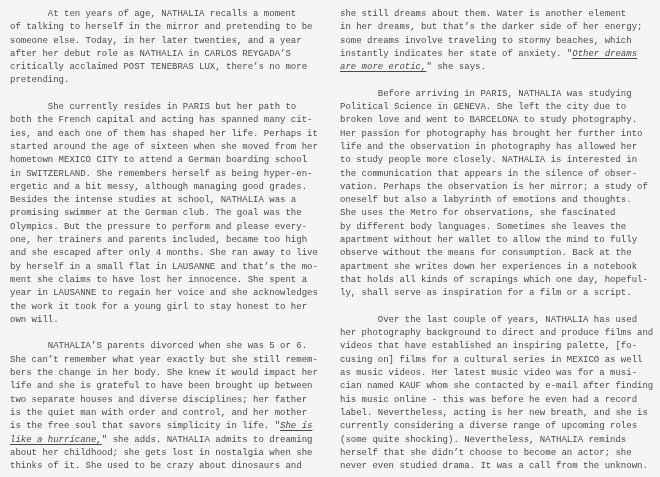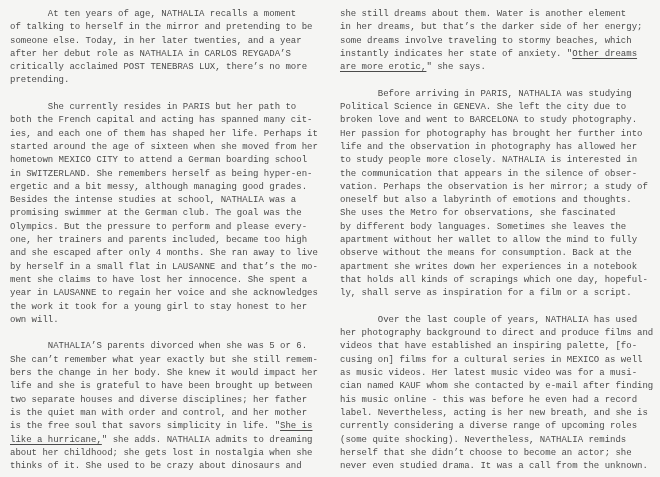--- a/index.html
+++ b/index.html
@@ -29,20 +29,21 @@
     top: 8px;
     white-space: pre;
   }
   .col-left  { left: 10px;  width: 315px; }
   .col-right { left: 340px; width: 318px; }
   .para { margin: 0 0 13.3px 0; }
   .line { white-space: pre; }
   .line u {
     text-decoration: underline;
     text-underline-offset: 2px;
+    font-style: italic;
   }
 </style>
 </head>
 <body>
 
 <div class="page">
   <div class="col col-left"><div class="para"><div class="line"><span>       At ten years of age, NATHALIA recalls a moment</span></div><div class="line"><span>of talking to herself in the mirror and pretending to be</span></div><div class="line"><span>someone else. Today, in her later twenties, and a year</span></div><div class="line"><span>after her debut role as NATHALIA in CARLOS REYGADA’S</span></div><div class="line"><span>critically acclaimed POST TENEBRAS LUX, there’s no more</span></div><div class="line"><span>pretending.</span></div></div><div class="para"><div class="line"><span>       She currently resides in PARIS but her path to</span></div><div class="line"><span>both the French capital and acting has spanned many cit-</span></div><div class="line"><span>ies, and each one of them has shaped her life. Perhaps it</span></div><div class="line"><span>started around the age of sixteen when she moved from her</span></div><div class="line"><span>hometown MEXICO CITY to attend a German boarding school</span></div><div class="line"><span>in SWITZERLAND. She remembers herself as being hyper-en-</span></div><div class="line"><span>ergetic and a bit messy, although managing good grades.</span></div><div class="line"><span>Besides the intense studies at school, NATHALIA was a</span></div><div class="line"><span>promising swimmer at the German club. The goal was the</span></div><div class="line"><span>Olympics. But the pressure to perform and please every-</span></div><div class="line"><span>one, her trainers and parents included, became too high</span></div><div class="line"><span>and she escaped after only 4 months. She ran away to live</span></div><div class="line"><span>by herself in a small flat in LAUSANNE and that’s the mo-</span></div><div class="line"><span>ment she claims to have lost her innocence. She spent a</span></div><div class="line"><span>year in LAUSANNE to regain her voice and she acknowledges</span></div><div class="line"><span>the work it took for a young girl to stay honest to her</span></div><div class="line"><span>own will.</span></div></div><div class="para"><div class="line"><span>       NATHALIA’S parents divorced when she was 5 or 6.</span></div><div class="line"><span>She can’t remember what year exactly but she still remem-</span></div><div class="line"><span>bers the change in her body. She knew it would impact her</span></div><div class="line"><span>life and she is grateful to have been brought up between</span></div><div class="line"><span>two separate houses and diverse disciplines; her father</span></div><div class="line"><span>is the quiet man with order and control, and her mother</span></div><div class="line"><span>is the free soul that savors simplicity in life. "</span><u>She is</u></div><div class="line"><u>like a hurricane,</u><span>" she adds. NATHALIA admits to dreaming</span></div><div class="line"><span>about her childhood; she gets lost in nostalgia when she</span></div><div class="line"><span>thinks of it. She used to be crazy about dinosaurs and</span></div></div></div>
   <div class="col col-right"><div class="para"><div class="line"><span>she still dreams about them. Water is another element</span></div><div class="line"><span>in her dreams, but that’s the darker side of her energy;</span></div><div class="line"><span>some dreams involve traveling to stormy beaches, which</span></div><div class="line"><span>instantly indicates her state of anxiety. "</span><u>Other dreams</u></div><div class="line"><u>are more erotic,</u><span>" she says.</span></div></div><div class="para"><div class="line"><span>       Before arriving in PARIS, NATHALIA was studying</span></div><div class="line"><span>Political Science in GENEVA. She left the city due to</span></div><div class="line"><span>broken love and went to BARCELONA to study photography.</span></div><div class="line"><span>Her passion for photography has brought her further into</span></div><div class="line"><span>life and the observation in photography has allowed her</span></div><div class="line"><span>to study people more closely. NATHALIA is interested in</span></div><div class="line"><span>the communication that appears in the silence of obser-</span></div><div class="line"><span>vation. Perhaps the observation is her mirror; a study of</span></div><div class="line"><span>oneself but also a labyrinth of emotions and thoughts.</span></div><div class="line"><span>She uses the Metro for observations, she fascinated</span></div><div class="line"><span>by different body languages. Sometimes she leaves the</span></div><div class="line"><span>apartment without her wallet to allow the mind to fully</span></div><div class="line"><span>observe without the means for consumption. Back at the</span></div><div class="line"><span>apartment she writes down her experiences in a notebook</span></div><div class="line"><span>that holds all kinds of scrapings which one day, hopeful-</span></div><div class="line"><span>ly, shall serve as inspiration for a film or a script.</span></div></div><div class="para"><div class="line"><span>       Over the last couple of years, NATHALIA has used</span></div><div class="line"><span>her photography background to direct and produce films and</span></div><div class="line"><span>videos that have established an inspiring palette, [fo-</span></div><div class="line"><span>cusing on] films for a cultural series in MEXICO as well</span></div><div class="line"><span>as music videos. Her latest music video was for a musi-</span></div><div class="line"><span>cian named KAUF whom she contacted by e-mail after finding</span></div><div class="line"><span>his music online - this was before he even had a record</span></div><div class="line"><span>label. Nevertheless, acting is her new breath, and she is</span></div><div class="line"><span>currently considering a diverse range of upcoming roles</span></div><div class="line"><span>(some quite shocking). Nevertheless, NATHALIA reminds</span></div><div class="line"><span>herself that she didn’t choose to become an actor; she</span></div><div class="line"><span>never even studied drama. It was a call from the unknown.</span></div></div></div>
 </div>
 

